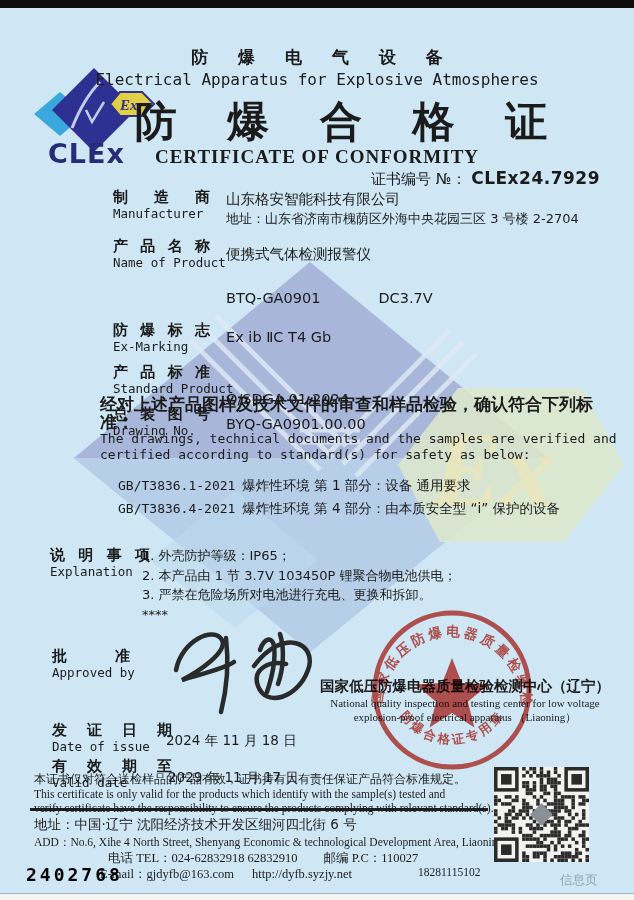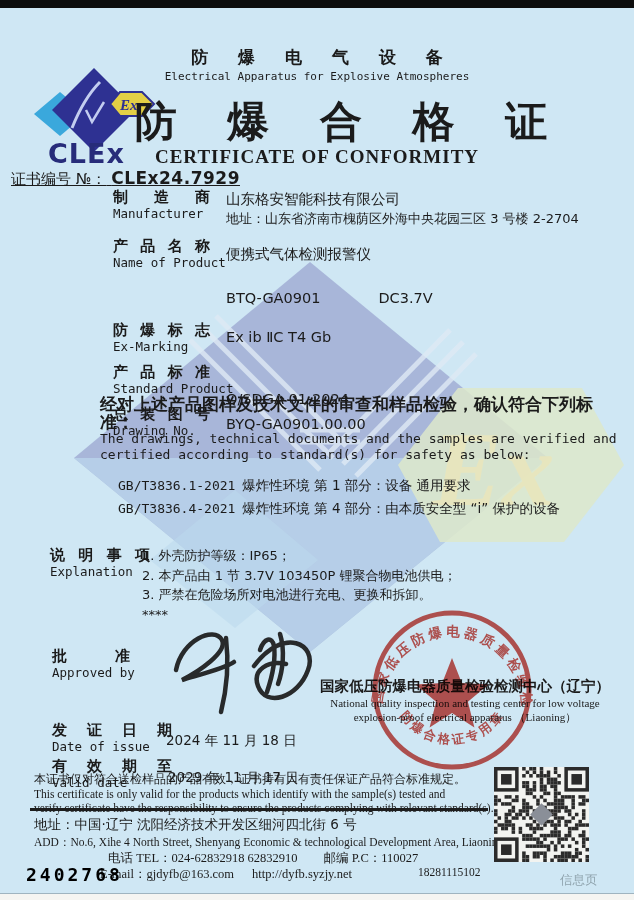--- a/index.html
+++ b/index.html
@@ -9,24 +9,24 @@
   
   .edge-top{left:0;top:0;width:634px;height:8px;background:#0d0d0d;}
   .edge-bottom{left:0;bottom:0;width:634px;height:6px;background:#f5f5f2;border-top:1px solid #9fb4c0;}
   
   #watermark{left:0;top:0;width:634px;height:900px;pointer-events:none;}
   
   #logo{left:34px;top:52px;width:130px;height:120px;}
   .logo-text{position:absolute;left:14px;top:86px;font-size:27px;font-weight:bold;color:#272c7a;letter-spacing:1px;}
   
   .hdr-zh{left:0;top:46px;width:634px;text-align:center;font-size:17px;font-weight:bold;letter-spacing:12px;text-indent:12px;}
-  .hdr-en{left:0;top:70px;width:634px;text-align:center;font-size:11px;font-family:"DejaVu Sans Mono","Liberation Mono",monospace;}
+  .hdr-en{left:0;top:70px;width:634px;text-align:center;font-size:16px;font-family:"DejaVu Sans Mono","Liberation Mono",monospace;}
   .cert-zh{left:0;top:94px;width:634px;text-align:center;font-size:42px;font-weight:bold;letter-spacing:18px;text-indent:18px;padding-left:24px;}
   .cert-en{left:0;top:146px;width:634px;text-align:center;font-size:19px;font-family:"Liberation Serif","DejaVu Serif",serif;font-weight:bold;letter-spacing:1px;}
-  .cert-no{left:11px;top:168px;width:600px;text-align:left;font-size:15px;text-decoration:underline;}
+  .cert-no{left:0;top:168px;width:600px;text-align:right;font-size:15px;}
   .cert-no b{font-size:17px;letter-spacing:.5px;}
   
   .rows{left:0;top:189px;width:634px;}
   .row{position:relative;margin-bottom:9px;min-height:33px;}
   .lab{position:absolute;left:113px;width:97px;}
   .lab-zh{display:block;font-size:15px;font-weight:bold;text-align:justify;text-align-last:justify;line-height:17px;}
   .lab-en{display:block;font-size:12.5px;font-family:"DejaVu Sans Mono","Liberation Mono",monospace;line-height:15px;white-space:nowrap;}
   .val{position:absolute;left:226px;top:1px;width:390px;font-size:14.5px;line-height:19px;}
   .val .sub{font-size:13px;}
   .gap{display:inline-block;width:58px;}

